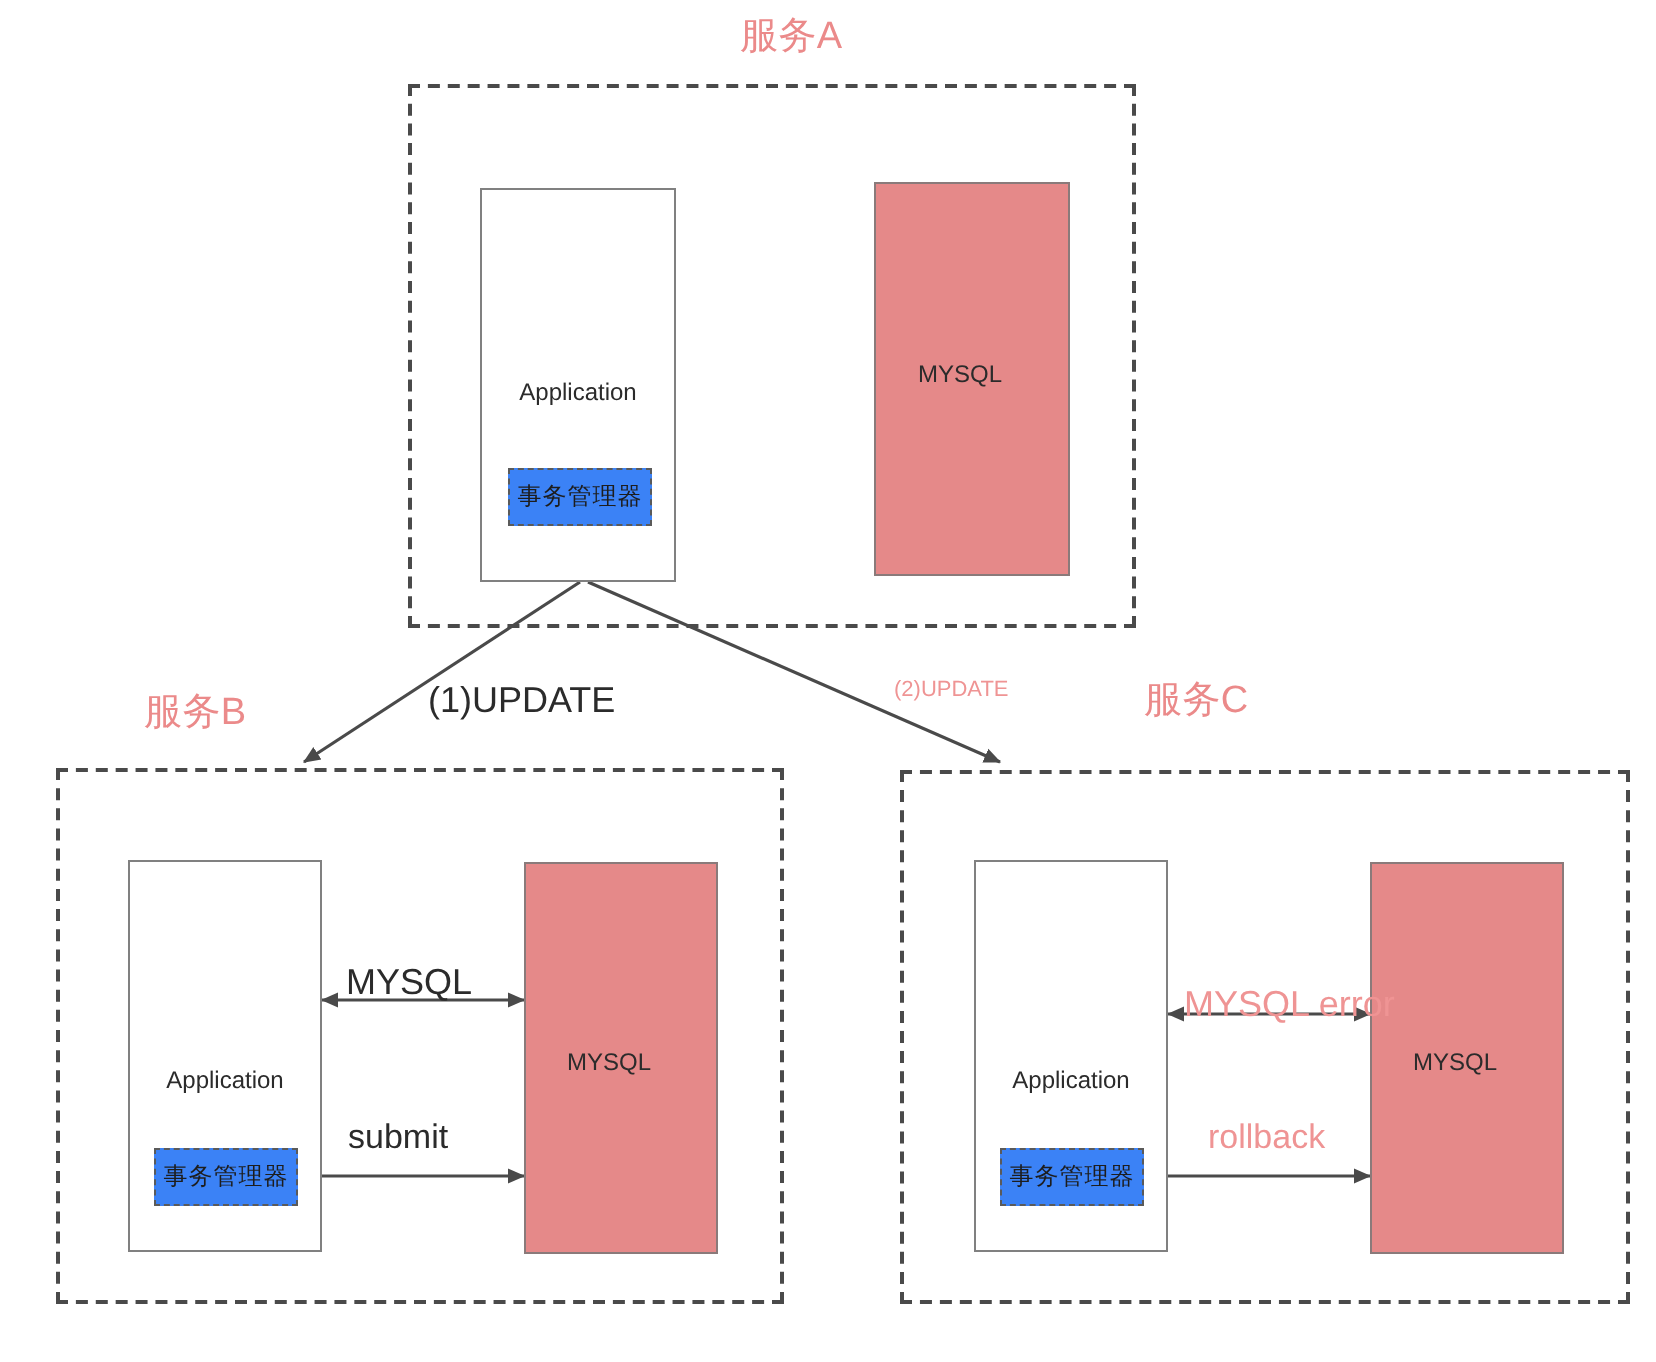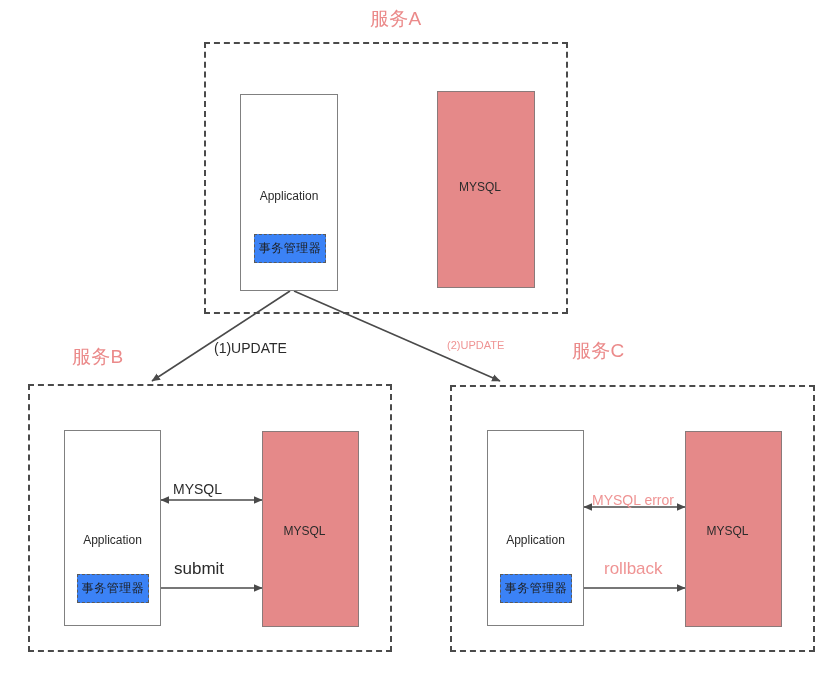--- a/index.html
+++ b/index.html
@@ -77,21 +77,21 @@
     position: absolute;
     left: 0;
     right: 12px;
     text-align: center;
     font-size: 12px;
     color: #2b2b2b;
     white-space: nowrap;
   }
   .edge-label {
     position: absolute;
-    font-size: 14px;
+    font-size: 18px;
     color: #2b2b2b;
     white-space: nowrap;
   }
   .edge-label.pink {
     color: #ef9494;
   }
   .edge-label.small {
     font-size: 11px;
   }
   .edge-label.big {

